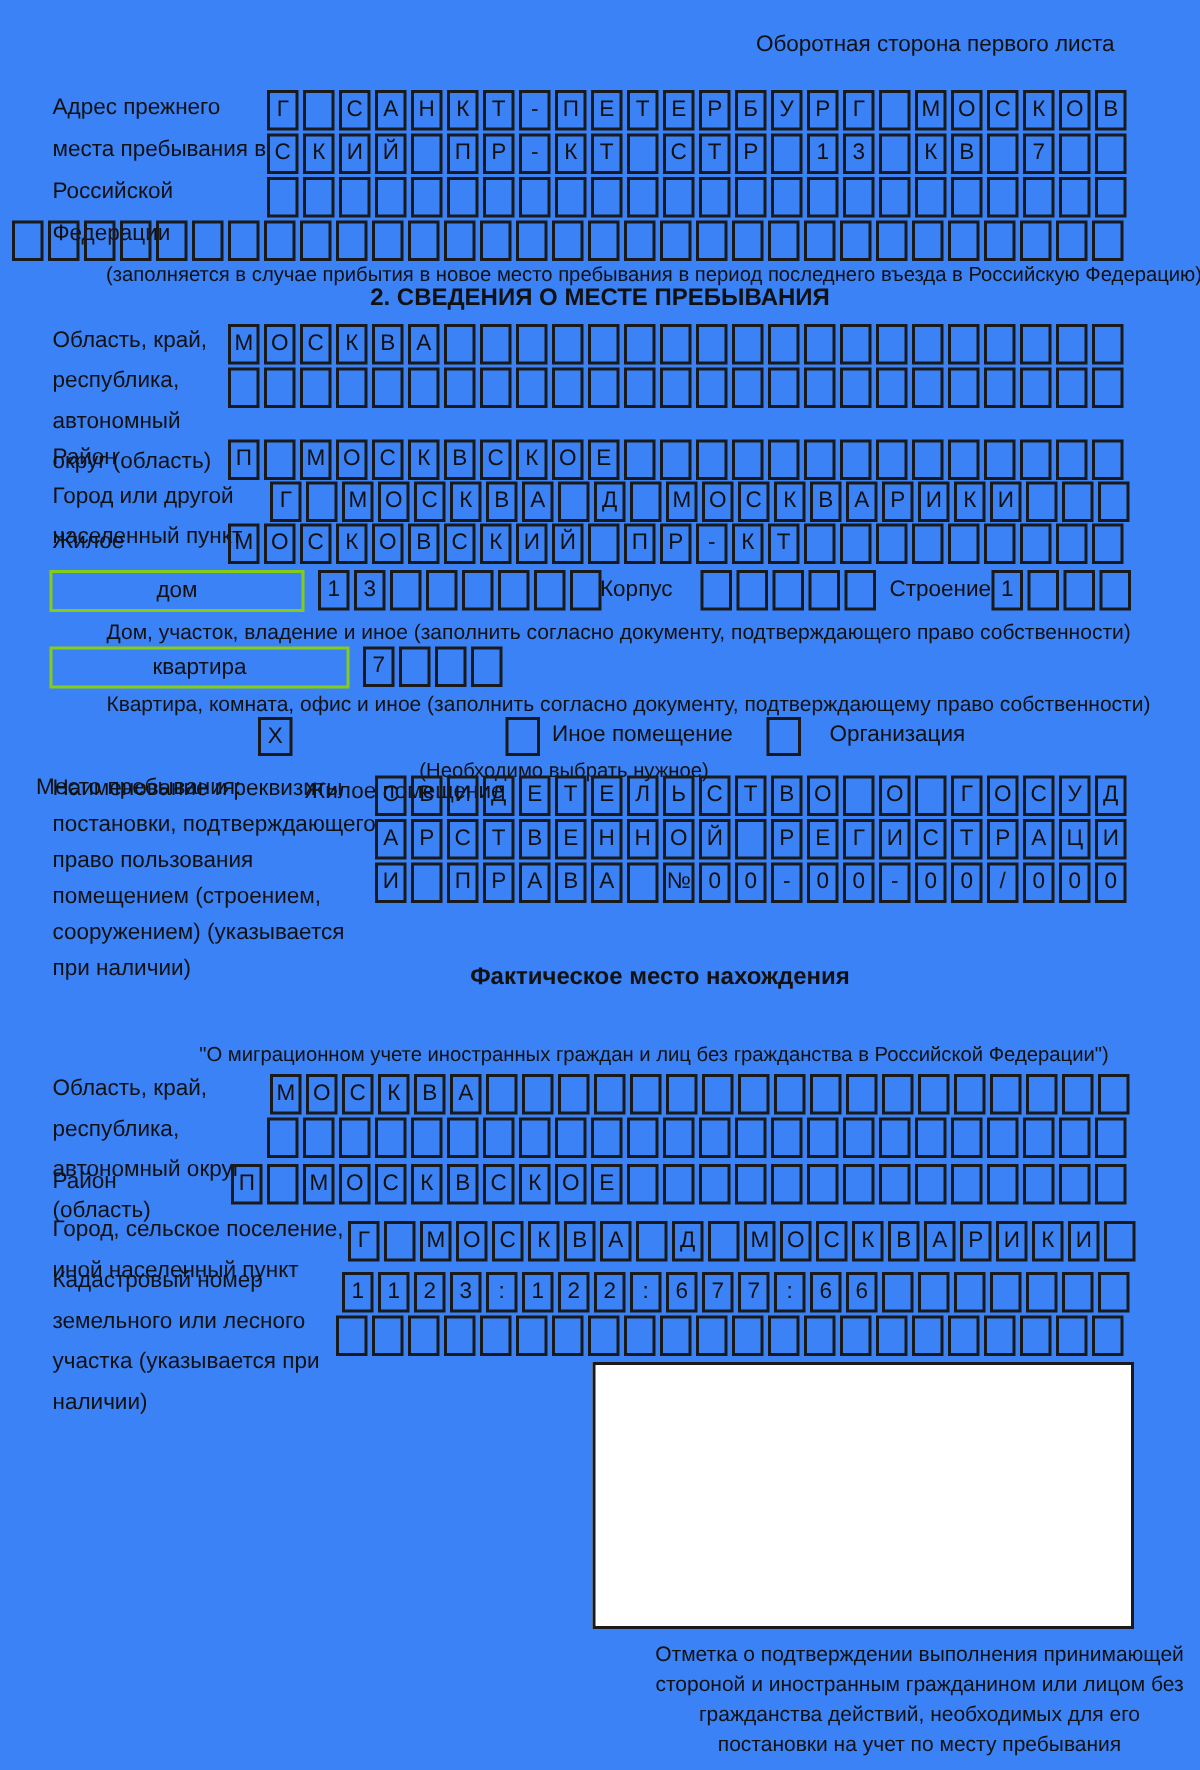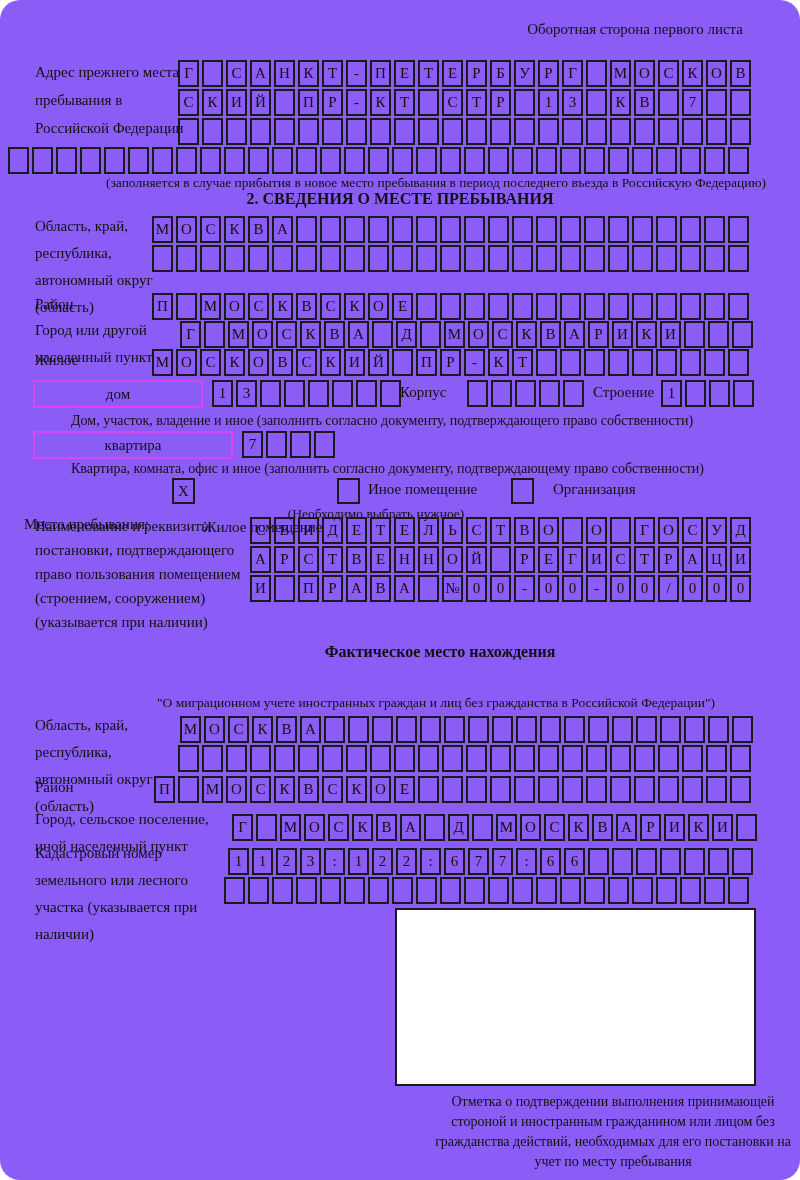--- a/index.html
+++ b/index.html
@@ -1,25 +1,25 @@
 <!DOCTYPE html>
 <html><head>
 <meta charset="utf-8">
 <style>
   html,body{margin:0;padding:0;background:#fff;}
-  .page{position:relative;width:800px;height:1180px;background:#8b5cf6;overflow:hidden;
-        font-family:Liberation Serif, serif;color:#111;border-radius:20px;}
+  .page{position:relative;width:800px;height:1180px;background:#3b82f6;overflow:hidden;
+        font-family:Liberation Sans, sans-serif;color:#111;}
   .lbl{position:absolute;font-size:15px;line-height:27px;}
   .cap{position:absolute;font-size:14px;line-height:18px;margin-left:36px;}
   .center{position:absolute;left:0;width:800px;text-align:center;}
   .title{position:absolute;font-weight:bold;font-size:16px;}
   .cellrow{position:absolute;white-space:nowrap;}
   .cell{display:inline-block;box-sizing:border-box;width:21px;height:27px;border:2px solid #1a1a1a;
         margin-right:3px;text-align:center;font-size:15px;line-height:22px;vertical-align:top;}
-  .widebox{position:absolute;box-sizing:border-box;height:28px;border:2px solid #d946ef;
+  .widebox{position:absolute;box-sizing:border-box;height:28px;border:2px solid #84cc16;
         text-align:center;font-size:15px;line-height:24px;}
   .cbx{position:absolute;box-sizing:border-box;width:23px;height:26px;border:2px solid #1a1a1a;
         text-align:center;font-size:15px;line-height:22px;}
   .inline-lbl{position:absolute;font-size:15px;}
   .stampbox{position:absolute;box-sizing:border-box;border:2px solid #1a1a1a;background:#fff;}
 </style>
 </head>
 <body>
 
 <div class="page">

